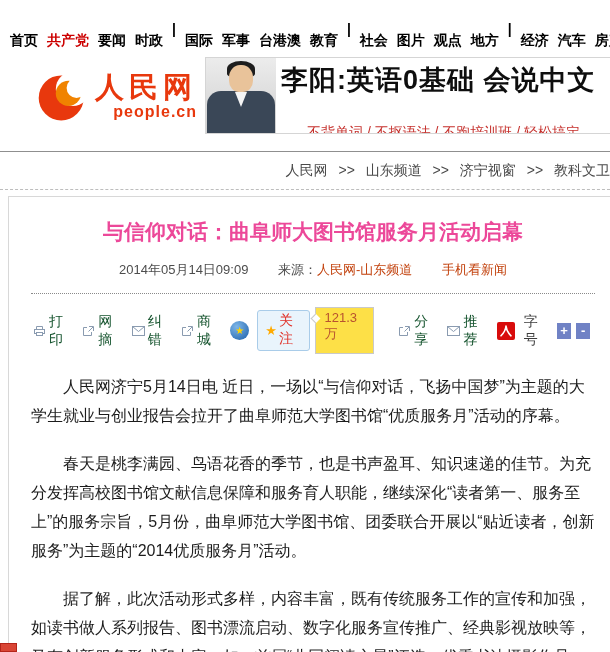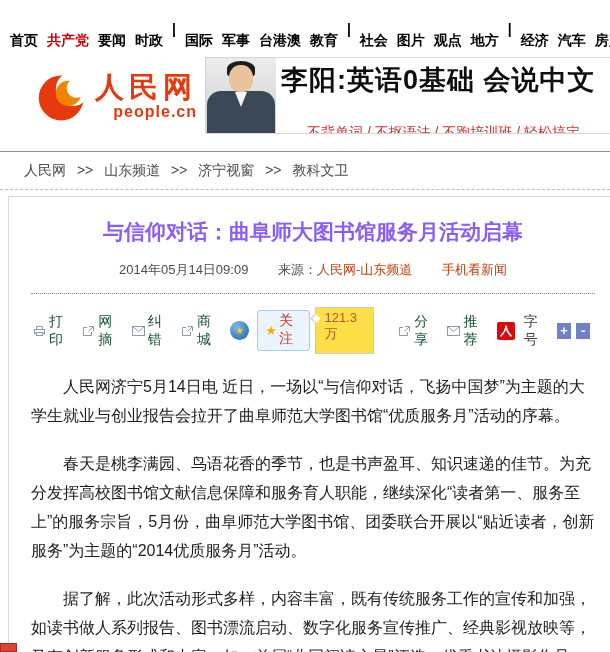--- a/index.html
+++ b/index.html
@@ -37,32 +37,33 @@
   .ad-photo .suit { position:absolute; left:1px; top:33px; width:68px; height:46px; background:#3a4757; border-radius:14px 14px 0 0; }
   .ad-photo .shirt { position:absolute; left:29px; top:34px; width:12px; height:15px; background:#f4f4f4; clip-path:polygon(0 0,100% 0,50% 100%); }
   .ad-text { padding:4px 0 0 5px; overflow:hidden; }
   .ad-headline { font-size:27px; font-weight:bold; color:#0e0e0e; white-space:nowrap; letter-spacing:1px; }
   .ad-subline { font-size:14px; font-weight:normal; color:#c5302c; white-space:nowrap; margin:26px 0 0 26px; }
 
   
   .breadcrumb {
     padding:10px 0 9px 24px; font-size:14px; color:#4a4a4a;
     border-bottom:1px dashed #bdbdbd;
+    text-align:right;
   }
   .breadcrumb a { color:#4a4a4a; }
   .breadcrumb .bsep { margin:0 7px; color:#4a4a4a; }
 
   
   .content-box {
     margin:6px 0 0 8px; width:610px; min-height:520px;
     border:1px solid #d8d8d8; background:#fff; padding:0 22px 30px;
   }
   .article-title {
     margin:21px 0 0; text-align:center;
-    font-size:21px; font-weight:bold; color:#8b5cf6; line-height:1.3;
+    font-size:21px; font-weight:bold; color:#ec4899; line-height:1.3;
   }
   .article-meta { text-align:center; margin-top:16px; font-size:13px; color:#4d4d4d; }
   .article-meta .mitem { margin:0 13px; }
   .article-meta a { color:#c2410c; }
   .dotted-divider { border-bottom:1px dotted #8a8a8a; margin-top:14px; }
 
   
   .toolbar { display:flex; align-items:center; padding:13px 0 4px 2px; font-size:14px; color:#3d3d3d; }
   .tool { display:inline-flex; align-items:center; color:#14532d; margin-right:11px; }
   .tool svg { margin-right:3px; flex:none; }

